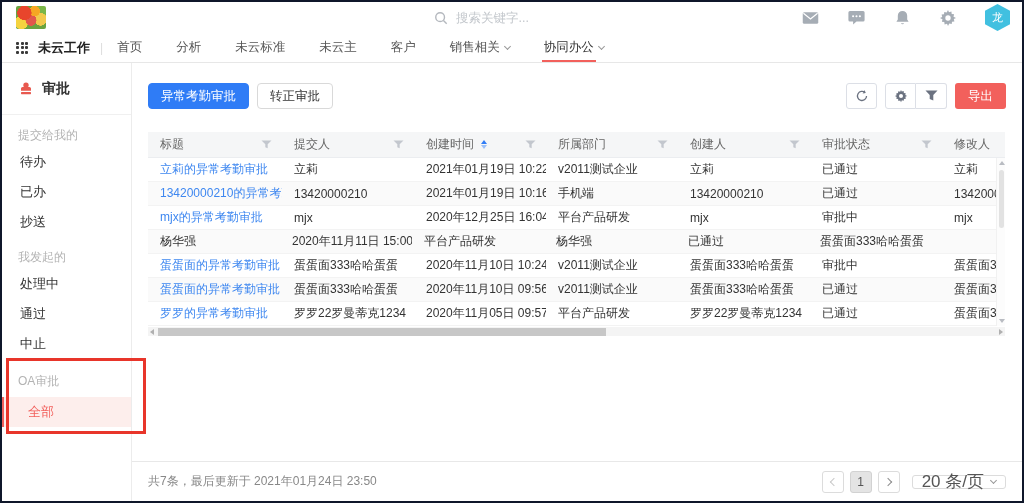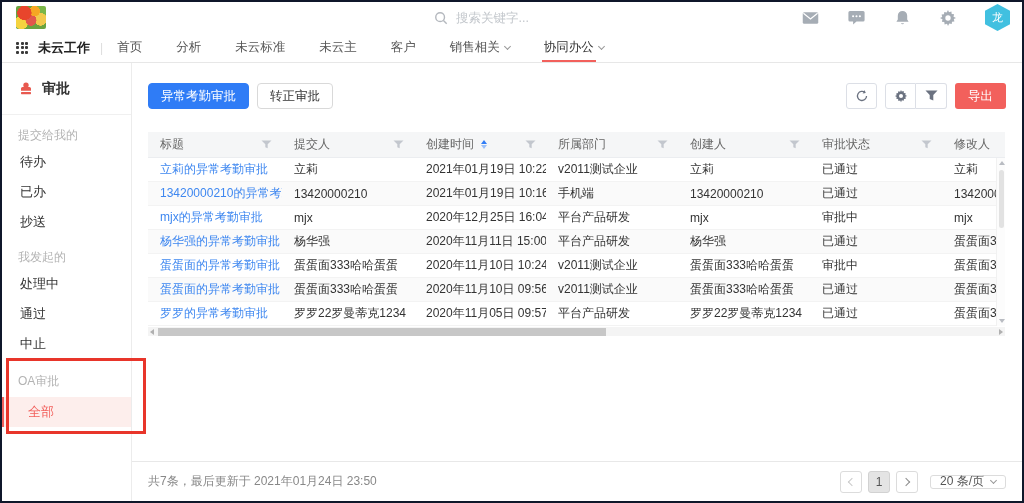--- a/index.html
+++ b/index.html
@@ -85,21 +85,21 @@
   .hs-r { right:2px; border-left:4.5px solid #b0b0b0; }
 
   
   .footer { margin-top:auto; height:40px; border-top:1px solid #e8e8e8; display:flex; align-items:center; padding:0 16px; }
   .summary { font-size:12px; color:#888; }
   .pager { margin-left:auto; display:flex; align-items:center; gap:6px; }
   .pg-btn { width:22px; height:22px; border:1px solid #dcdcdc; border-radius:3px; background:#fff; display:flex; align-items:center; justify-content:center; cursor:pointer; font-family:inherit; }
   .pg-btn.cur { background:#e4e4e4; border-color:#d2d2d2; color:#555; font-size:12px; }
   .chev-l { width:6px; height:6px; border-left:1.4px solid #c9c9c9; border-bottom:1.4px solid #c9c9c9; transform:rotate(45deg); margin-left:2px; }
   .chev-r { width:6px; height:6px; border-left:1.4px solid #8d8d8d; border-bottom:1.4px solid #8d8d8d; transform:rotate(-135deg); margin-right:2px; }
-  .page-size { height:14px; margin-left:6px; border:1px solid #dcdcdc; border-radius:3px; display:flex; align-items:center; gap:7px; padding:4px 9px; font-size:12px; color:#555; cursor:pointer; background:#fff; }
+  .page-size { height:14px; margin-left:6px; border:1px solid #dcdcdc; border-radius:3px; display:flex; align-items:center; gap:7px; padding:4px 9px; font-size:17px; color:#555; cursor:pointer; background:#fff; }
 
   
   .annotation { position:absolute; left:4px; top:356px; width:140px; height:76px; border:3px solid #e8352a; z-index:50; pointer-events:none; }
 
   .stamp-svg { width:16px; height:16px; }
 </style>
 </head>
 <body>
 
 <div class="screen">
@@ -317,21 +317,20 @@
               <div class="trow">
                 <div class="cell link" style="width: 134px;">mjx的异常考勤审批</div>
                 <div class="cell" style="width: 132px;">mjx</div>
                 <div class="cell" style="width: 132px;">2020年12月25日 16:04</div>
                 <div class="cell" style="width: 132px;">平台产品研发</div>
                 <div class="cell" style="width: 132px;">mjx</div>
                 <div class="cell" style="width: 132px;">审批中</div>
                 <div class="cell" style="width: 132px;">mjx</div>
               </div>
               <div class="trow">
-                <div class="cell link" style="width: 134px;">杨华强的异常考勤审批</div>
                 <div class="cell" style="width: 132px;">杨华强</div>
                 <div class="cell" style="width: 132px;">2020年11月11日 15:00</div>
                 <div class="cell" style="width: 132px;">平台产品研发</div>
                 <div class="cell" style="width: 132px;">杨华强</div>
                 <div class="cell" style="width: 132px;">已通过</div>
                 <div class="cell" style="width: 132px;">蛋蛋面333哈哈蛋蛋</div>
               </div>
               <div class="trow">
                 <div class="cell link" style="width: 134px;">蛋蛋面的异常考勤审批</div>
                 <div class="cell" style="width: 132px;">蛋蛋面333哈哈蛋蛋</div>

